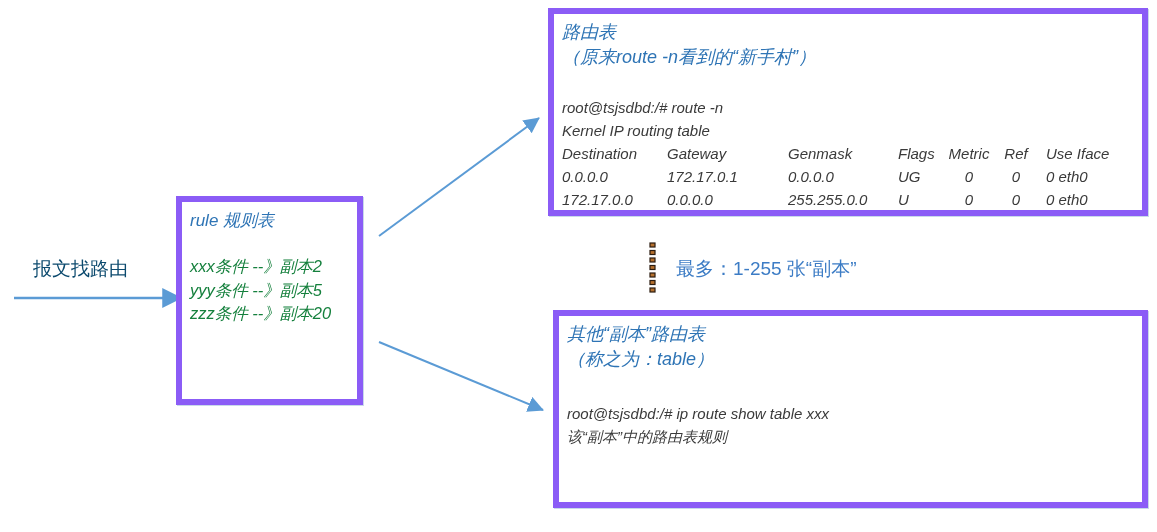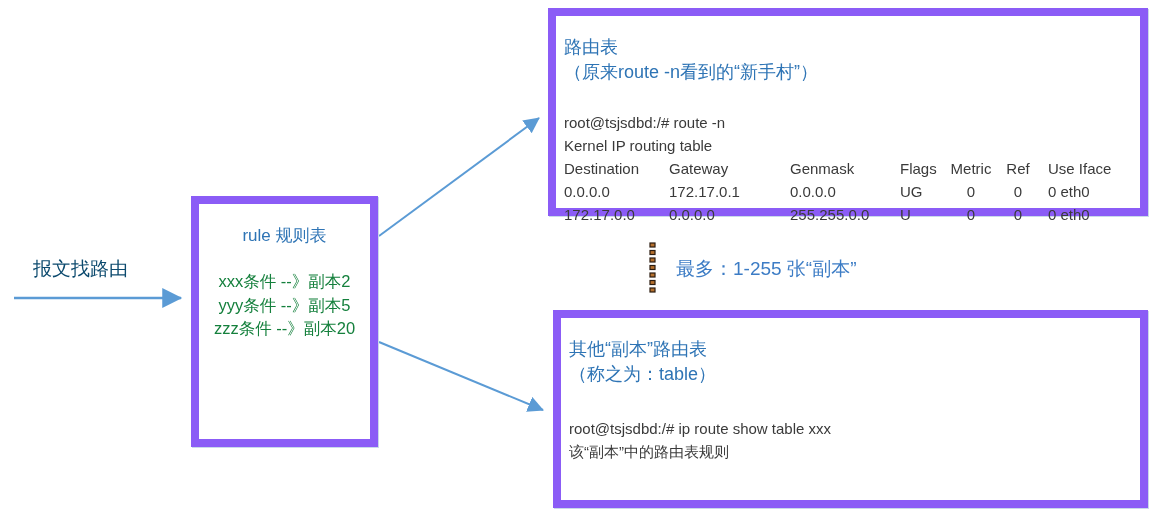--- a/index.html
+++ b/index.html
@@ -7,26 +7,27 @@
     position:relative;
     width:1157px;height:532px;
     background:#ffffff;
     font-family:"Liberation Sans","DejaVu Sans",sans-serif;
     overflow:hidden;
   }
   .overlay{position:absolute;left:0;top:0;width:1157px;height:532px;pointer-events:none;}
   .box{
     position:absolute;
     background:#ffffff;
-    border:8px solid #8b5cf6;
+    border:6px solid #8b5cf6;
     box-shadow:1px 1px 0 0 #c9d9ea;
     box-sizing:border-box;
-    padding:19px 8px;
+    padding:6px 8px;
+    font-style:italic;
   }
-  .rule-box{left:191px;top:196px;width:187px;height:251px;text-align:center;}
+  .rule-box{left:176px;top:196px;width:187px;height:209px;}
   .main-box{left:548px;top:8px;width:600px;height:208px;}
   .other-box{left:553px;top:310px;width:595px;height:198px;}
   .box-title{color:#2e74b5;font-size:18px;line-height:25px;white-space:nowrap;}
   .terminal{color:#3a3a3a;font-size:15px;line-height:23px;white-space:nowrap;}
   .main-box .terminal{margin-top:26px;}
   .other-box .terminal{margin-top:30px;}
   .rule-box .box-title{font-size:17px;}
   .rule-lines{margin-top:22px;color:#15803d;font-size:16.5px;line-height:23.5px;white-space:nowrap;}
   .route-grid{
     display:grid;

